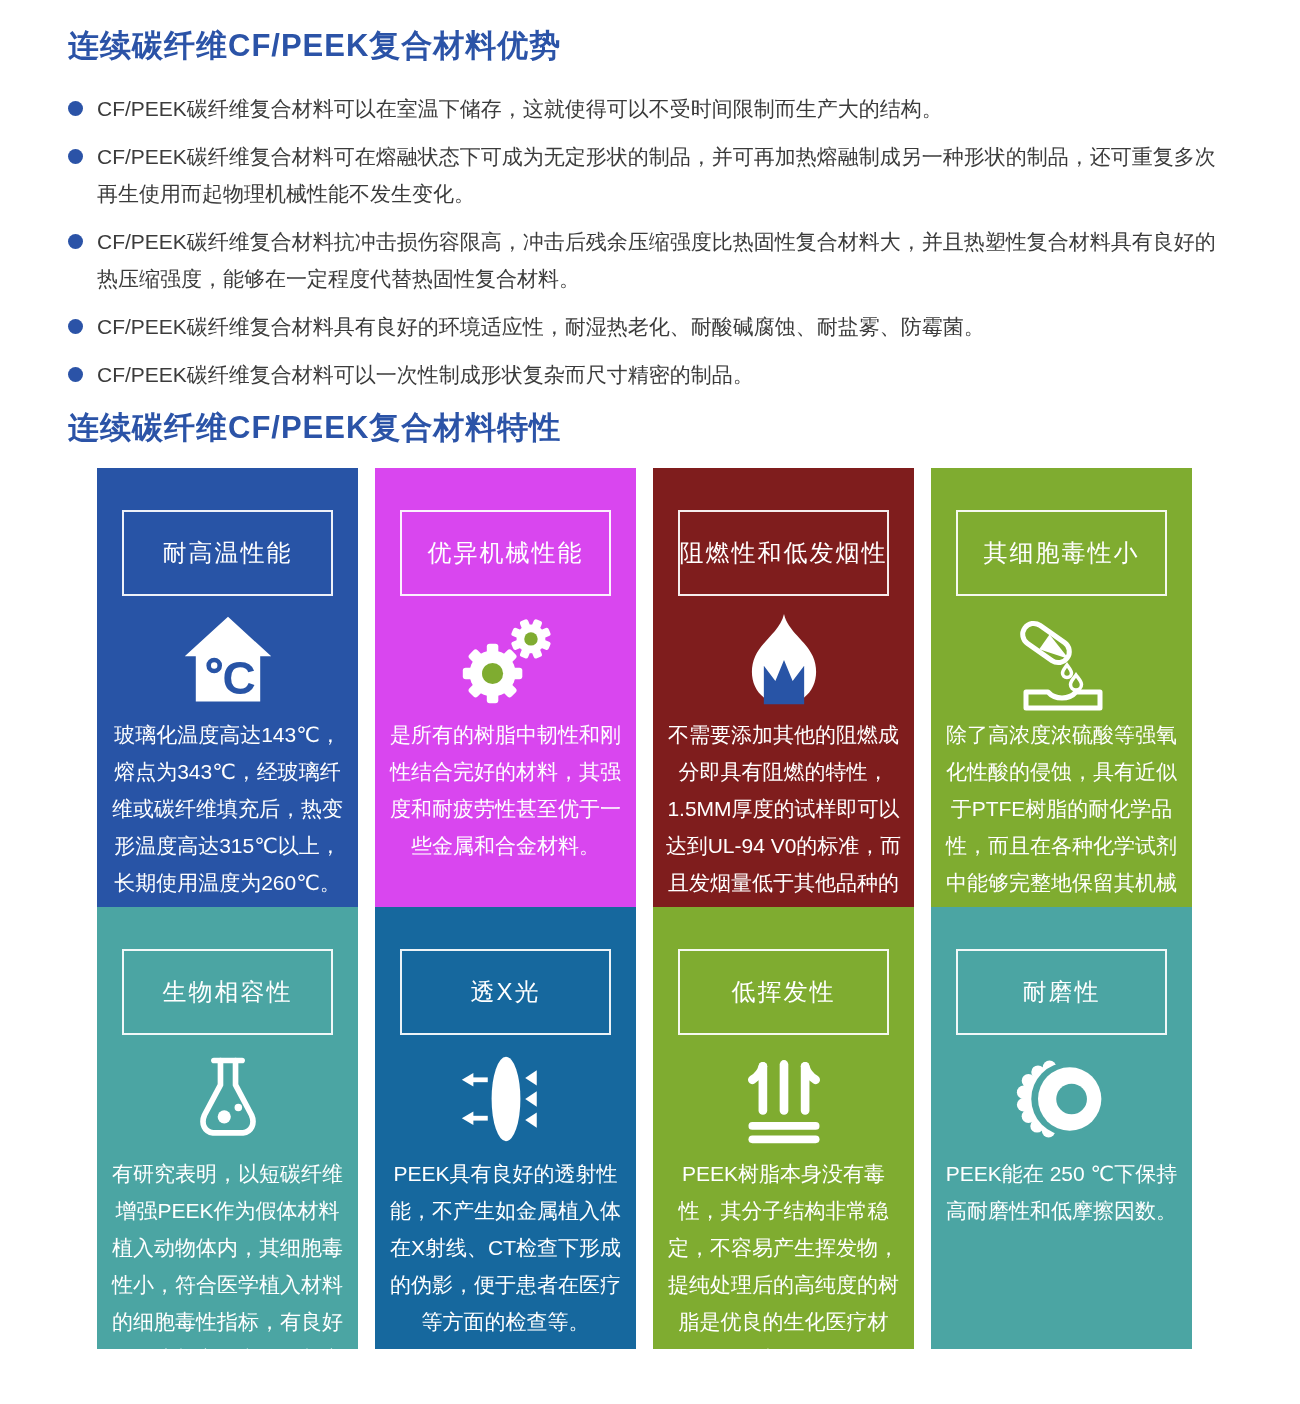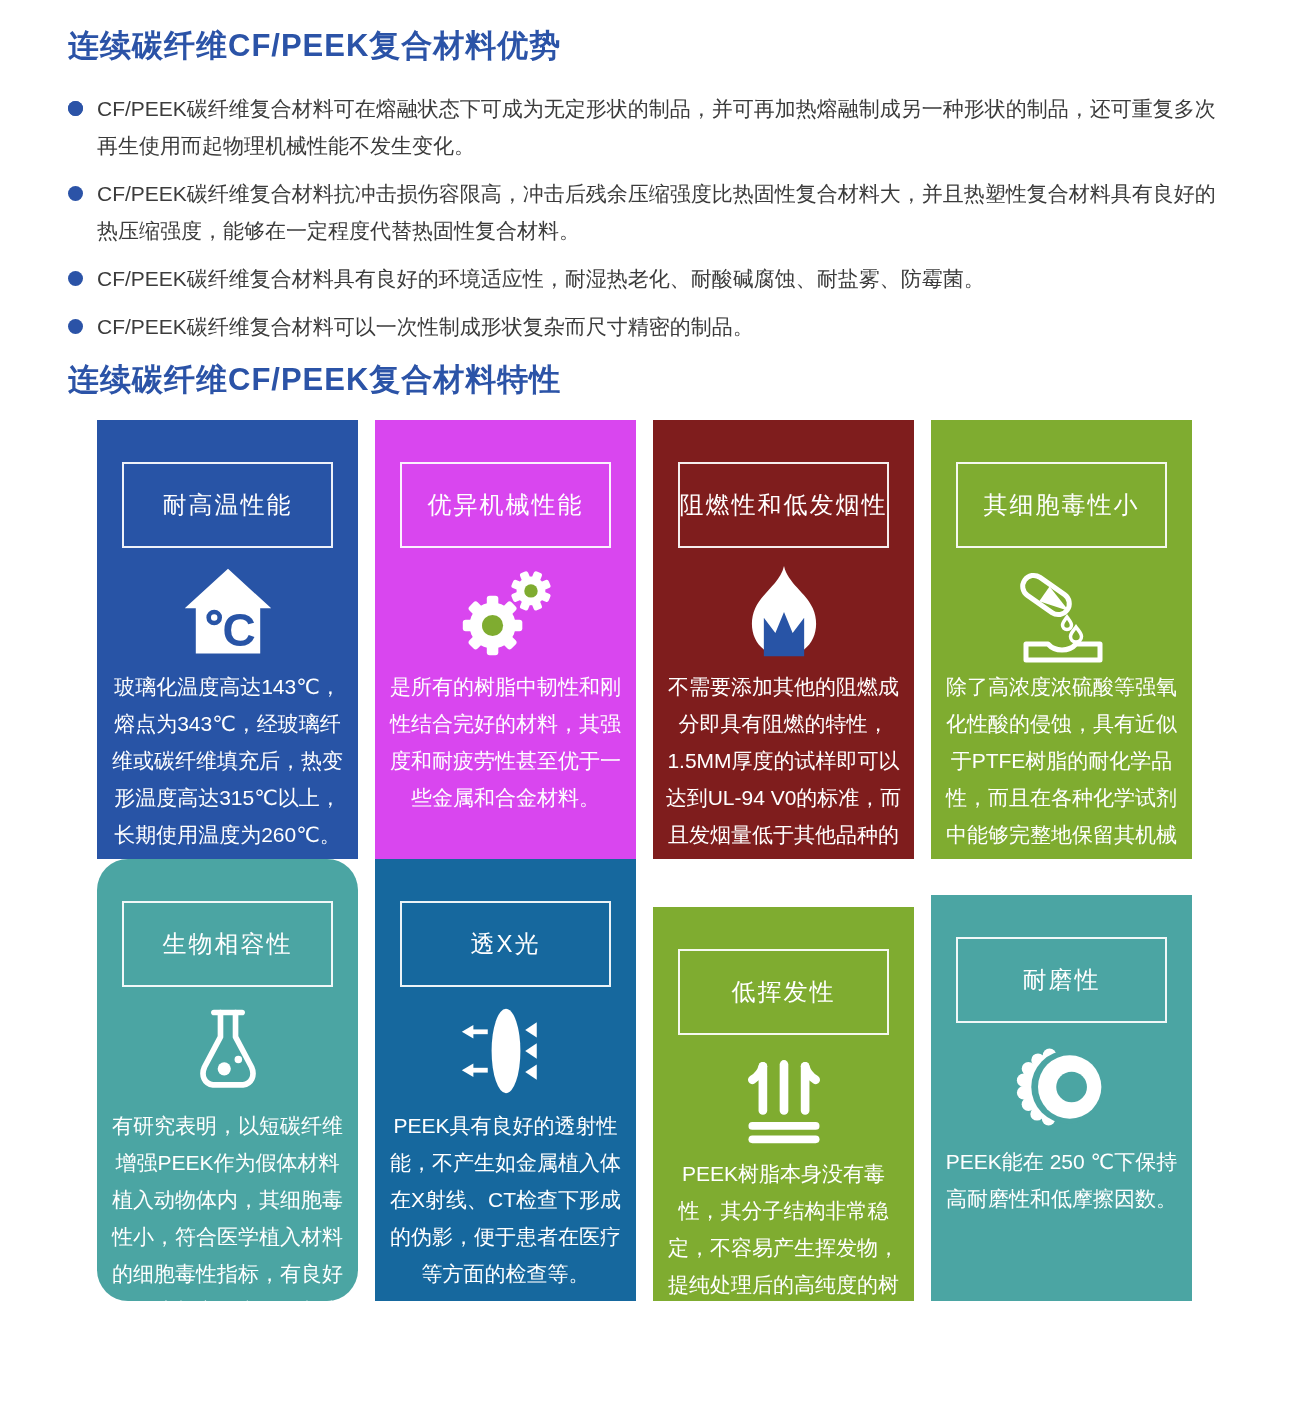--- a/index.html
+++ b/index.html
@@ -52,21 +52,21 @@
   svg text { font-family:"Liberation Sans","DejaVu Sans",sans-serif; }
 </style>
 </head>
 <body>
 
 <div class="content">
 
   <h1 class="section-title" id="adv-title">连续碳纤维CF/PEEK复合材料优势</h1>
 
   <ul class="advantages">
-    <li><span class="dot"></span></li>
+    <li><span class="dot"></span><span>CF/PEEK碳纤维复合材料可以在室温下储存，这就使得可以不受时间限制而生产大的结构。</span></li>
     <li><span class="dot"></span><span>CF/PEEK碳纤维复合材料可在熔融状态下可成为无定形状的制品，并可再加热熔融制成另一种形状的制品，还可重复多次再生使用而起物理机械性能不发生变化。</span></li>
     <li><span class="dot"></span><span>CF/PEEK碳纤维复合材料抗冲击损伤容限高，冲击后残余压缩强度比热固性复合材料大，并且热塑性复合材料具有良好的热压缩强度，能够在一定程度代替热固性复合材料。</span></li>
     <li><span class="dot"></span><span>CF/PEEK碳纤维复合材料具有良好的环境适应性，耐湿热老化、耐酸碱腐蚀、耐盐雾、防霉菌。</span></li>
     <li><span class="dot"></span><span>CF/PEEK碳纤维复合材料可以一次性制成形状复杂而尺寸精密的制品。</span></li>
   </ul>
 
   <h1 class="section-title" id="feat-title">连续碳纤维CF/PEEK复合材料特性</h1>
 
   <div class="grid">
 
@@ -127,21 +127,21 @@
             <polygon fill="#fff" points="30,16 60,25 30,34"></polygon>
           </g>
           <path fill="none" stroke="#fff" stroke-width="3.5" d="M57 56 c2.5 3.5 4.5 5.5 4.5 8 a4.5 4.5 0 1 1 -9 0 c0 -2.5 2 -4.5 4.5 -8 z"></path>
           <path fill="none" stroke="#fff" stroke-width="3.5" d="M66 66 c3 4 5.5 6.5 5.5 9.5 a5.5 5.5 0 1 1 -11 0 c0 -3 2.5 -5.5 5.5 -9.5 z"></path>
           <path fill="none" stroke="#fff" stroke-width="5" stroke-linejoin="round" d="M16 83 H38 C45 91 59 91 66 83 H90 V99 H16 Z"></path>
         </svg>
       </div>
       <div class="body">除了高浓度浓硫酸等强氧化性酸的侵蚀，具有近似于PTFE树脂的耐化学品性，而且在各种化学试剂中能够完整地保留其机械性能，是很好的抗腐蚀材料。</div>
     </div>
 
-    <div class="card" style="background: rgb(75, 165, 163); border-radius: 31px; --bg: #4ba5a3;">
+    <div class="card" style="background: rgb(75, 165, 163); --bg: #4ba5a3;">
       <div class="titlebox">生物相容性</div>
       <div class="icon">
         <svg width="96" height="94" viewBox="0 0 100 100">
           <g stroke="#fff" stroke-width="6" fill="none" stroke-linejoin="round" stroke-linecap="round">
             <path d="M35 9 H65"></path>
             <path d="M42 9 V35 L25 67 C21 76 25 85 34 86 H66 C75 85 79 76 75 67 L58 35 V9"></path>
           </g>
           <circle fill="#fff" cx="46" cy="69" r="7"></circle>
           <circle fill="#fff" cx="61" cy="59" r="4"></circle>
         </svg>
@@ -163,41 +163,41 @@
             <polygon points="4,70 16,63 16,77"></polygon>
             <polygon points="70,28 82,20 82,36"></polygon>
             <polygon points="70,50 82,42 82,58"></polygon>
             <polygon points="70,72 82,64 82,80"></polygon>
           </g>
         </svg>
       </div>
       <div class="body">PEEK具有良好的透射性能，不产生如金属植入体在X射线、CT检查下形成的伪影，便于患者在医疗等方面的检查等。</div>
     </div>
 
-    <div class="card" style="background: rgb(127, 172, 48); margin-top: 48px; --bg: #7fac30;">
+    <div class="card" style="background: rgb(127, 172, 48); --bg: #7fac30;">
       <div class="titlebox">低挥发性</div>
       <div class="icon">
         <svg width="96" height="96" viewBox="0 0 100 100">
           <g stroke="#fff" stroke-width="9" stroke-linecap="round" fill="none">
             <path d="M28 62 V16"></path>
             <path d="M28 16 C26 23 22 27 17 30"></path>
             <path d="M50 62 V14"></path>
             <path d="M72 62 V16"></path>
             <path d="M72 16 C74 23 78 27 83 30"></path>
           </g>
           <g stroke="#fff" stroke-width="8" stroke-linecap="round">
             <line x1="17" y1="78" x2="83" y2="78"></line>
             <line x1="17" y1="92" x2="83" y2="92"></line>
           </g>
         </svg>
       </div>
       <div class="body">PEEK树脂本身没有毒性，其分子结构非常稳定，不容易产生挥发物，提纯处理后的高纯度的树脂是优良的生化医疗材料。</div>
     </div>
 
-    <div class="card" style="background: rgb(75, 165, 163); margin-top: 36px; --bg: #4ba5a3;">
+    <div class="card" style="background: rgb(75, 165, 163); --bg: #4ba5a3;">
       <div class="titlebox">耐磨性</div>
       <div class="icon">
         <svg width="104" height="96" viewBox="0 0 104 100">
           <g fill="#fff">
             <circle cx="44" cy="50" r="33"></circle>
             <circle cx="38" cy="83" r="7"></circle>
               <circle cx="26" cy="78" r="7"></circle>
             <circle cx="17" cy="68" r="7"></circle>
               <circle cx="12" cy="56" r="7"></circle>
             <circle cx="12" cy="43" r="7"></circle>

